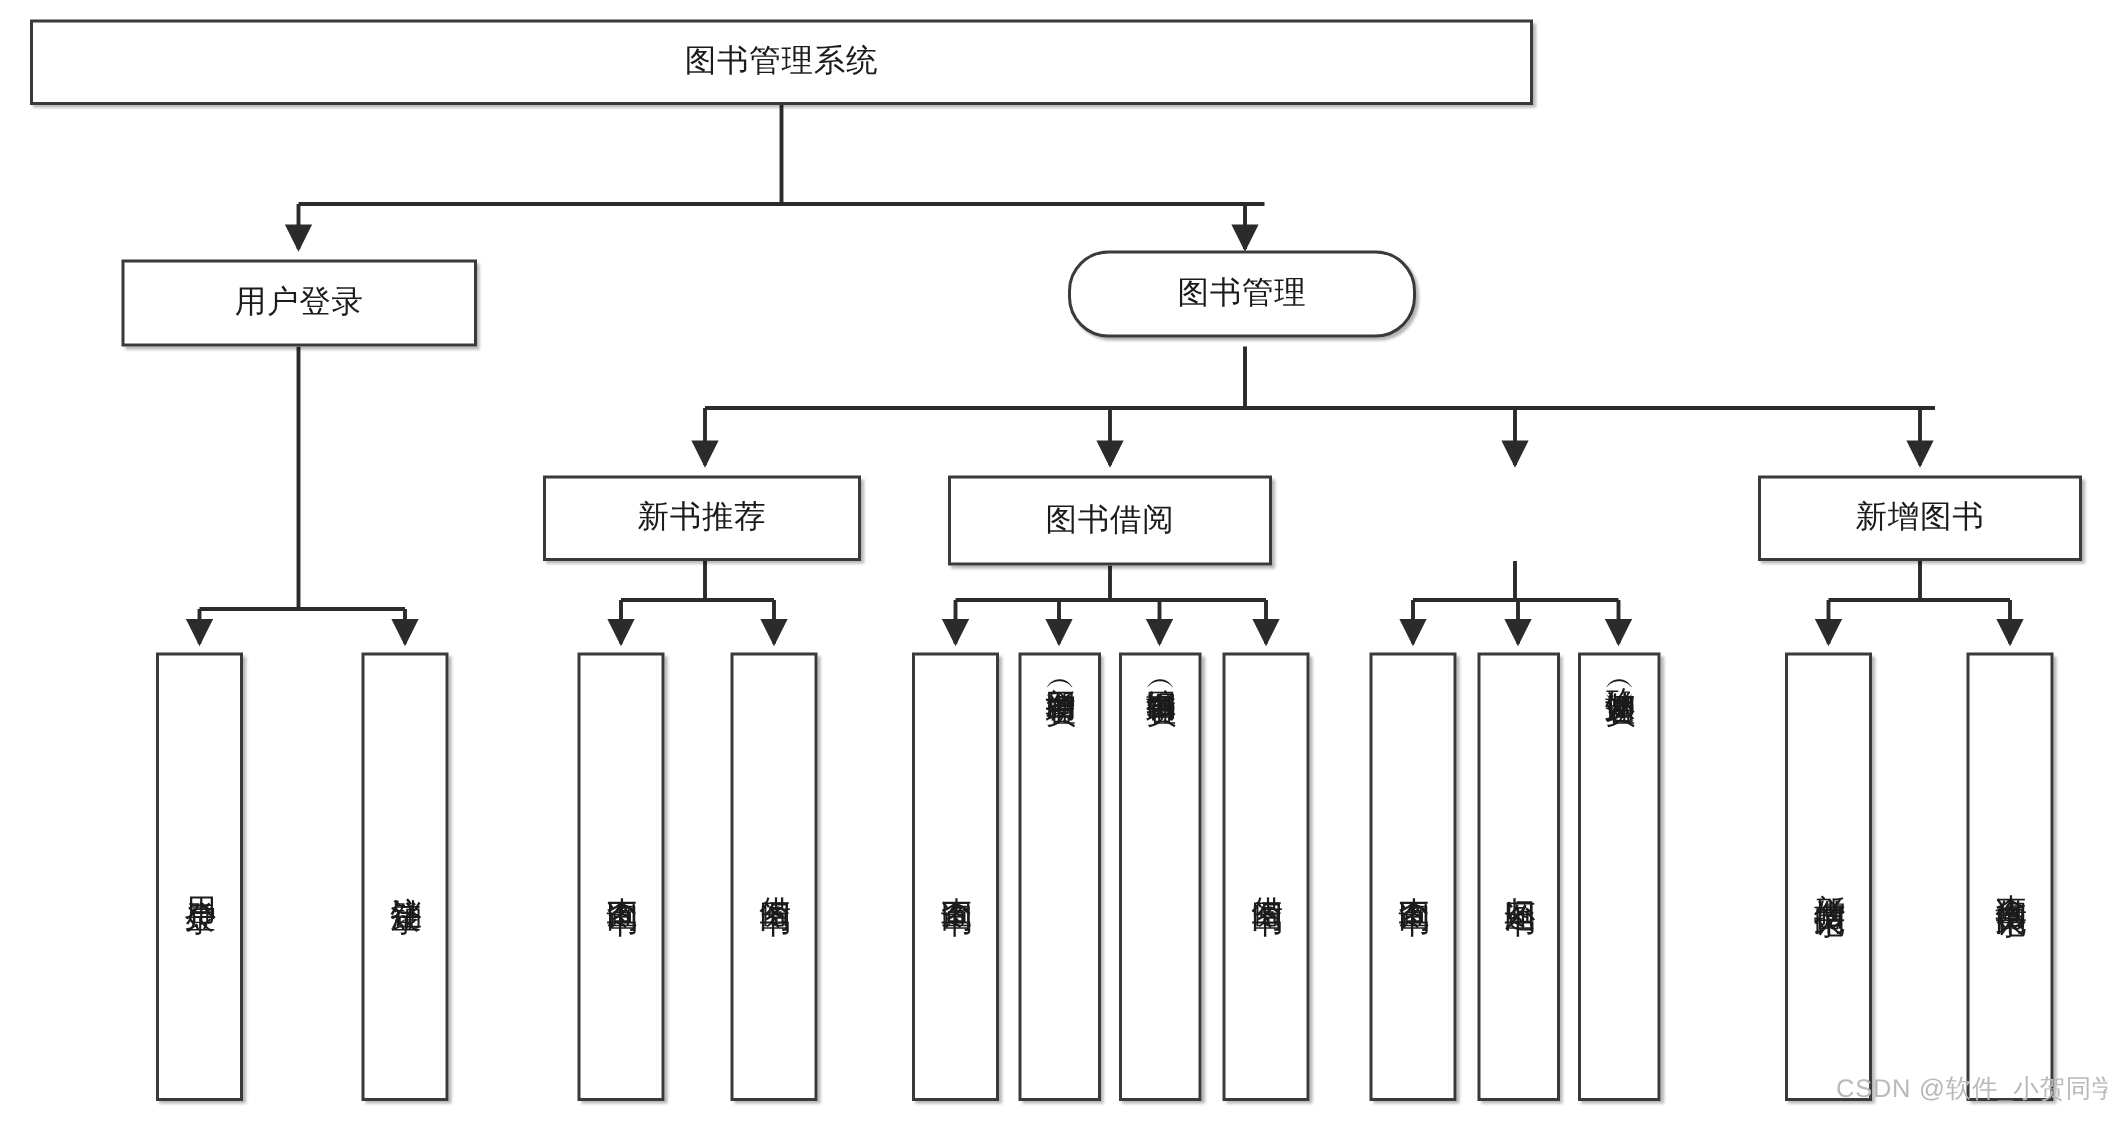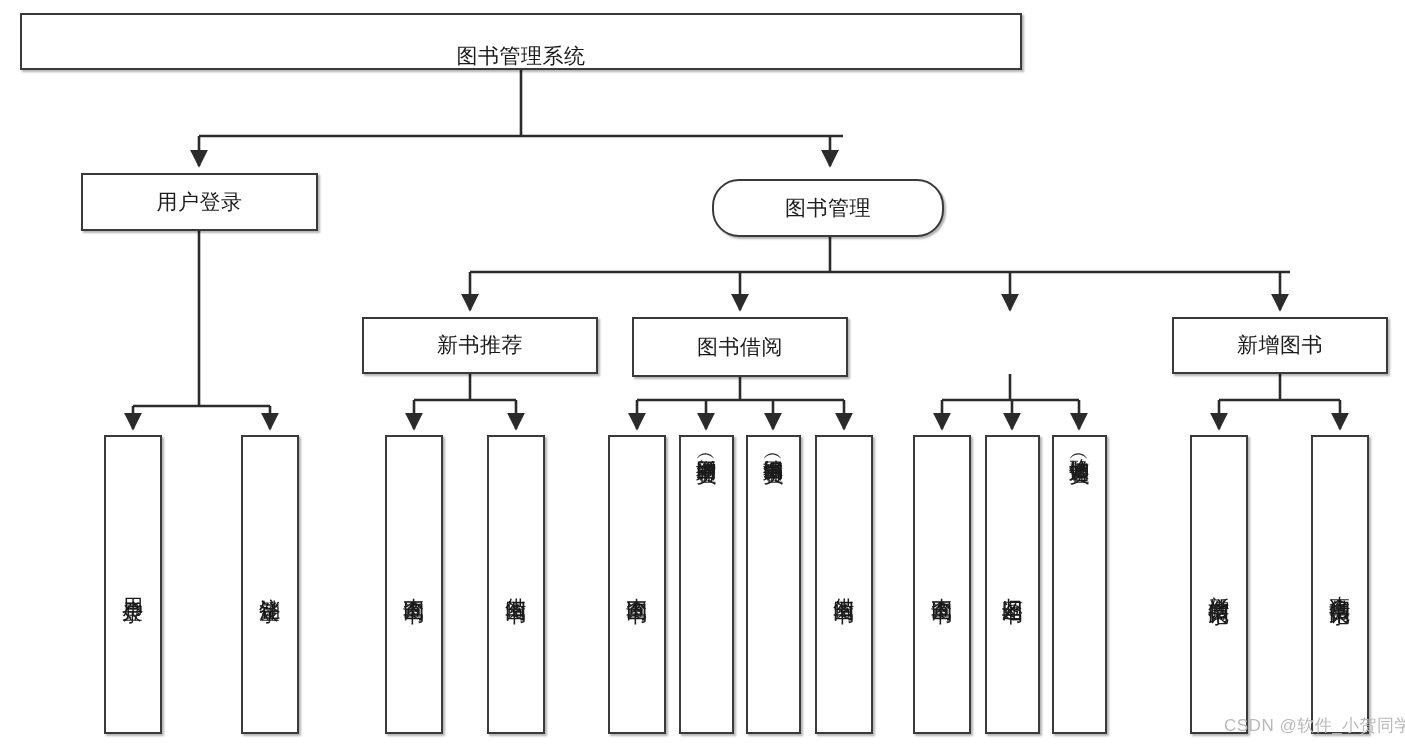--- a/index.html
+++ b/index.html
@@ -125,32 +125,32 @@
       <path d="M 1012 400 L 1012 429" marker-end="url(#arrow)"></path>
       <path d="M 1079 400 L 1079 429" marker-end="url(#arrow)"></path>
 
       <path d="M 1280 374 L 1280 400"></path>
       <path d="M 1219 400 L 1340 400"></path>
       <path d="M 1219 400 L 1219 429" marker-end="url(#arrow)"></path>
       <path d="M 1340 400 L 1340 429" marker-end="url(#arrow)"></path>
     </g>
   </svg>
 
-  <div class="node h" style="left:20px; top:13px; width:1002px; height:57px;align-items:flex-end;">
+  <div class="node h" style="left:20px; top:13px; width:1002px; height:57px;">
     <span class="lbl">图书管理系统</span>
   </div>
 
   <div class="node h" style="left:81px; top:173px; width:237px; height:58px;">
     <span class="lbl">用户登录</span>
   </div>
-  <div class="node h" style="left:712px; top:179px; width:232px; height:58px;border-radius:27px;">
+  <div class="node h" style="left:712px; top:167px; width:232px; height:58px;border-radius:27px;">
     <span class="lbl">图书管理</span>
   </div>
 
-  <div class="node h" style="left:362px; top:317px; width:236px; height:57px;">
+  <div class="node h" style="left:362px; top:317px; width:212px; height:57px;">
     <span class="lbl">新书推荐</span>
   </div>
   <div class="node h" style="left:632px; top:317px; width:216px; height:60px;">
     <span class="lbl">图书借阅</span>
   </div>
   <div class="node h" style="left:1172px; top:317px; width:216px; height:57px;">
     <span class="lbl">新增图书</span>
   </div>
 
   <div class="node v center" style="left:104px; top:435px; width:58px; height:299px;">

